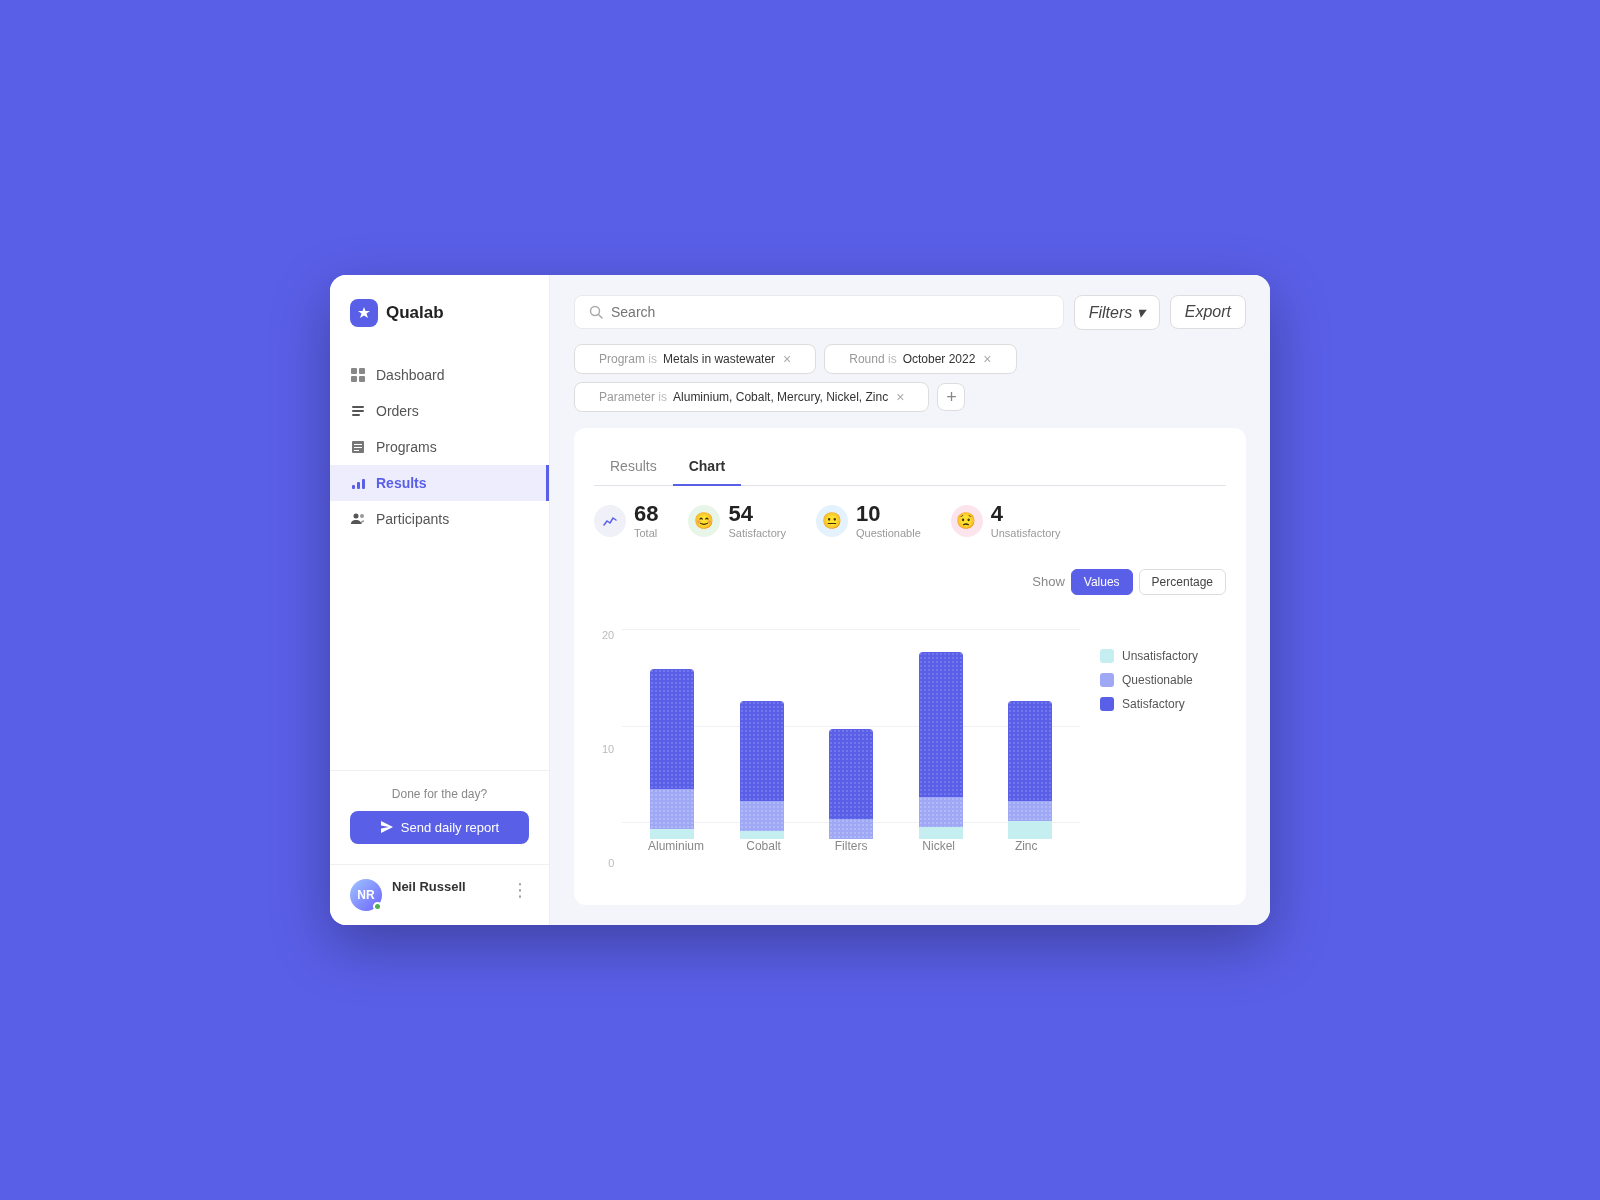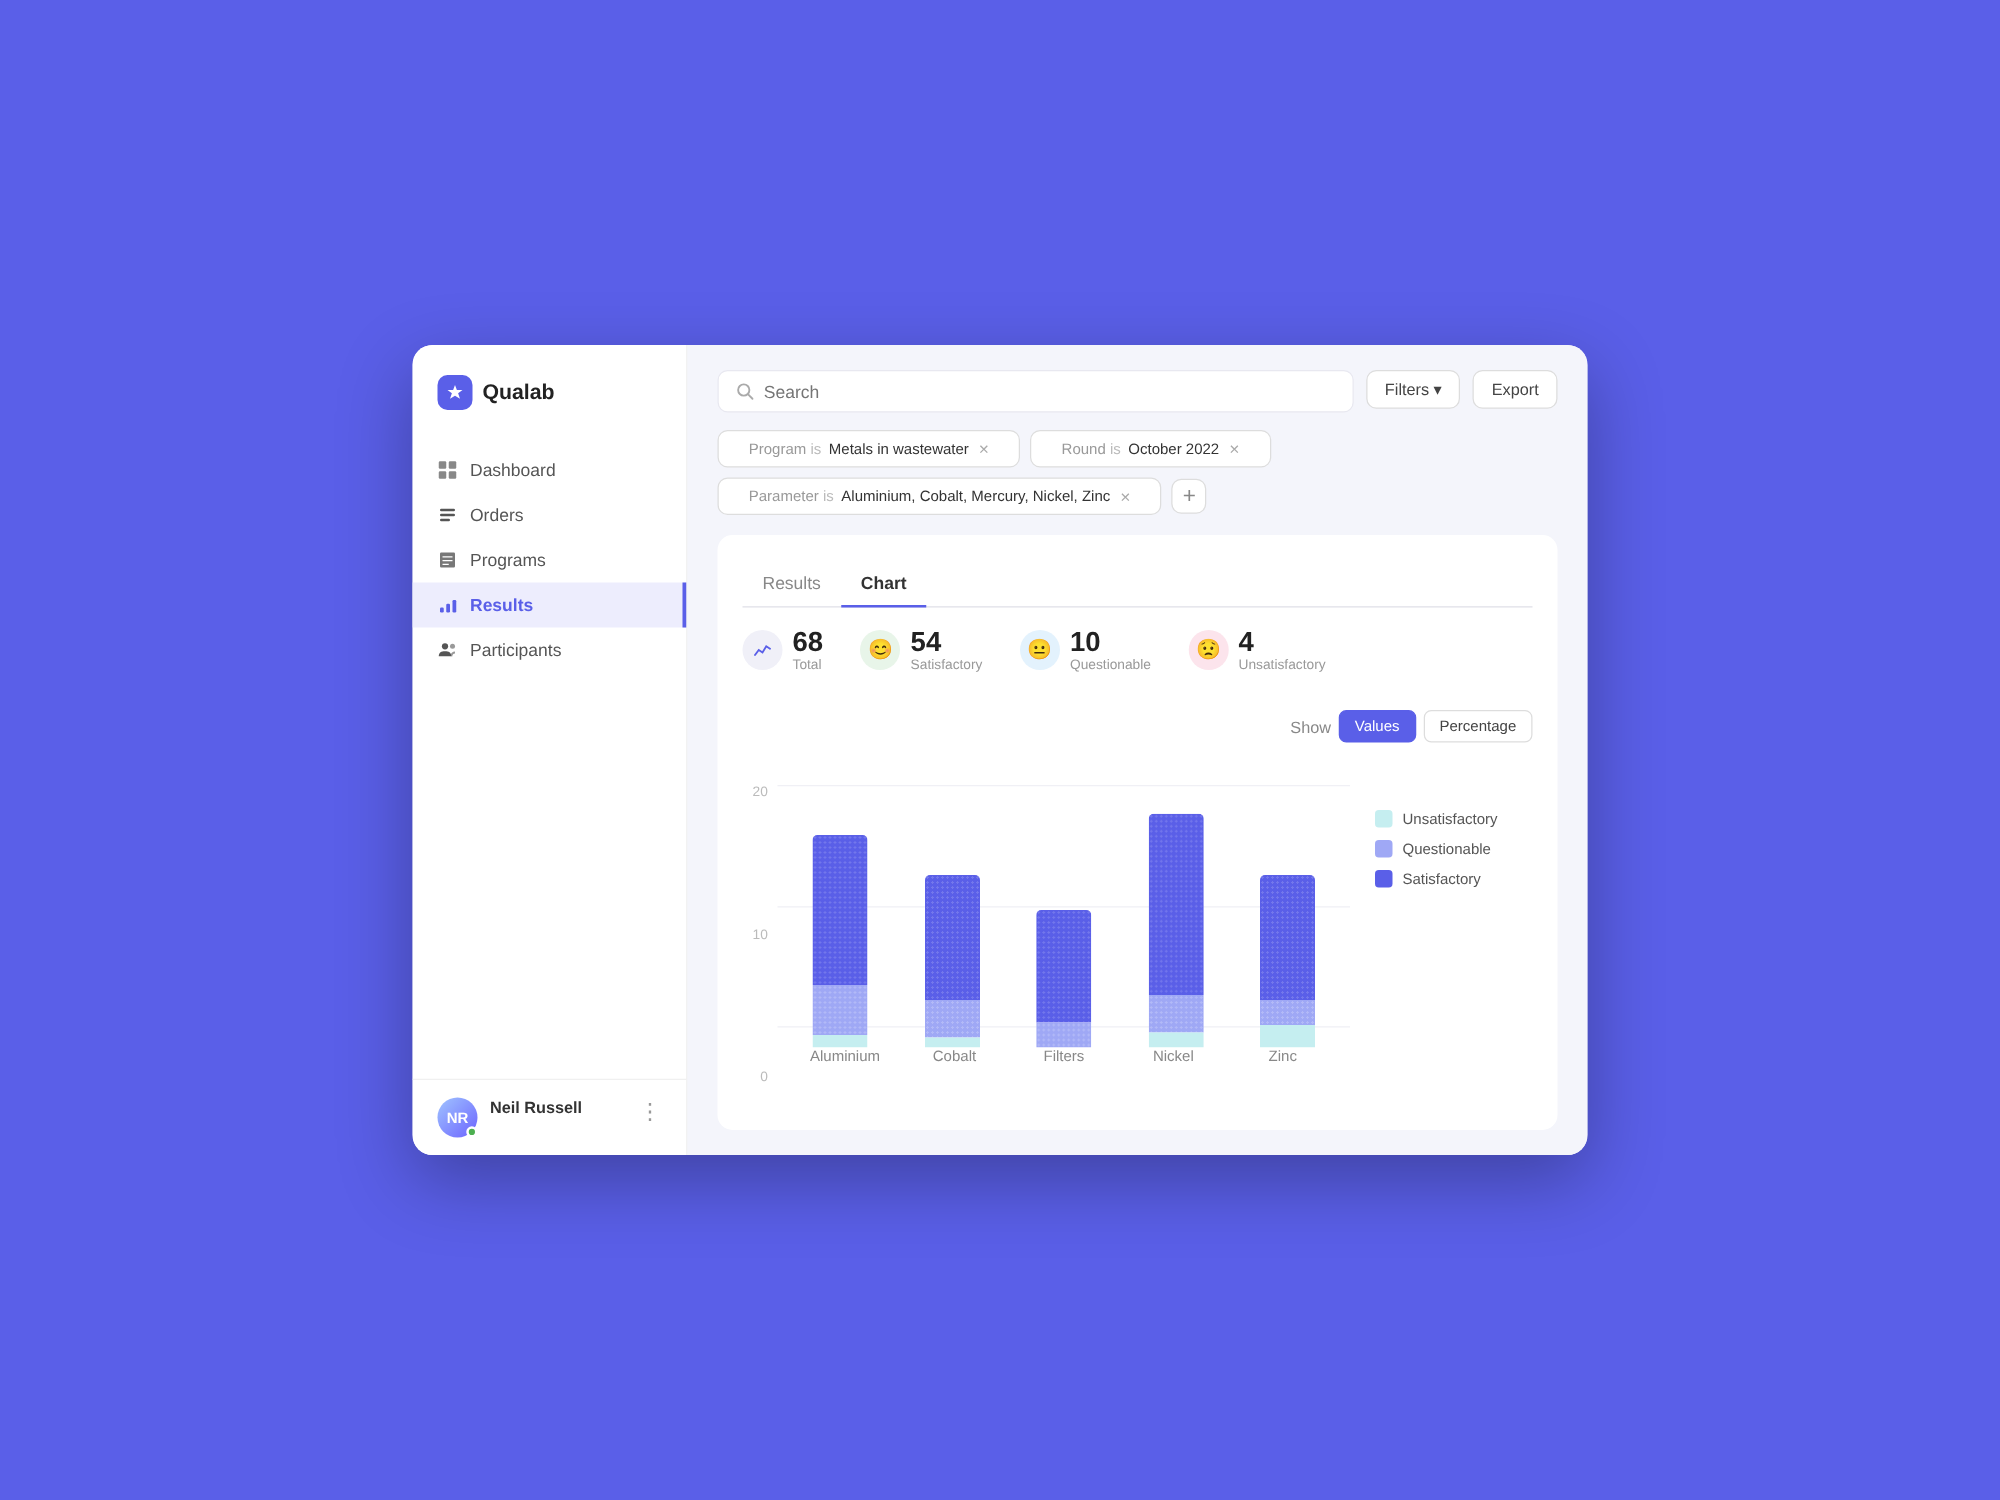--- a/index.html
+++ b/index.html
@@ -144,24 +144,25 @@
       display: flex;
       align-items: flex-start;
       gap: 10px;
       margin-bottom: 14px;
     }
     .filter-btn, .export-btn {
       border: 1px solid #ddd;
       background: #fff;
       border-radius: 8px;
       padding: 7px 14px;
-      font-size: 13px;
+      font-size: 16px;
       color: #444;
       cursor: pointer;
       white-space: nowrap;
+      font-style: italic;
     }
 
     
     .filter-chips {
       display: flex;
       flex-wrap: wrap;
       gap: 8px;
       margin-bottom: 16px;
       align-items: center;
     }
@@ -440,20 +441,29 @@
             <circle cx="6" cy="5" r="2.5"></circle>
             <path d="M1 13c0-3 2-4 5-4s5 1 5 4H1z"></path>
             <circle cx="12" cy="5" r="2" opacity="0.6"></circle>
             <path d="M11 13c.3-2 1.5-3 3-3" stroke="currentColor" stroke-width="1.5" fill="none" opacity="0.6"></path>
           </svg>
         </span>
         <span>Participants</span>
       </div>
     </nav>
 
+    <div class="sidebar-bottom">
+      <div class="done-label">Done for the day?</div>
+      <button class="send-btn">
+        <svg width="14" height="14" viewBox="0 0 14 14" fill="none">
+          <path d="M1 1l12 6-12 6V8.5l8-1.5-8-1.5V1z" fill="white"></path>
+        </svg>
+        <span>Send daily report</span>
+      </button>
+    </div>
 
     <div class="user-row">
       <div class="avatar">
         <span>NR</span>
         <div class="avatar-dot"></div>
       </div>
       <span class="user-name">Neil Russell</span>
       <span class="menu-dots">⋮</span>
     </div>
   </div>

